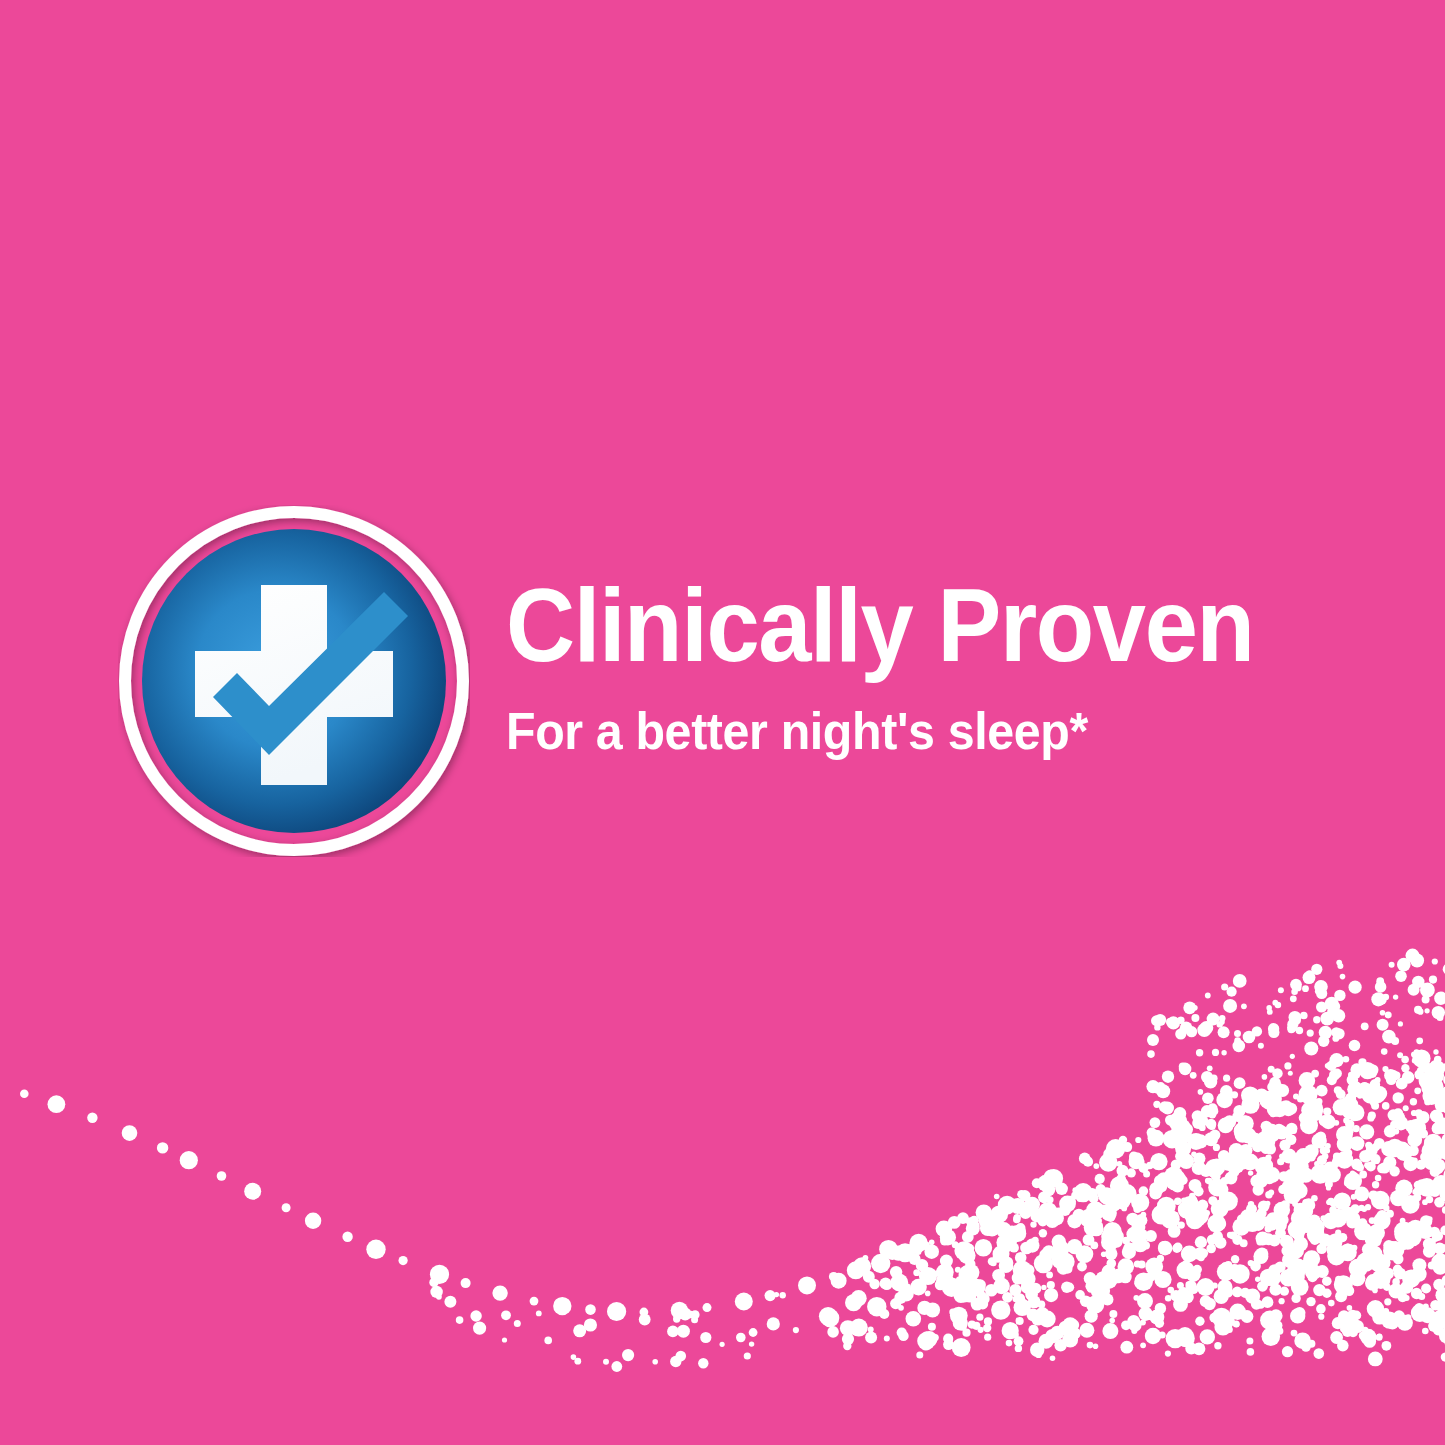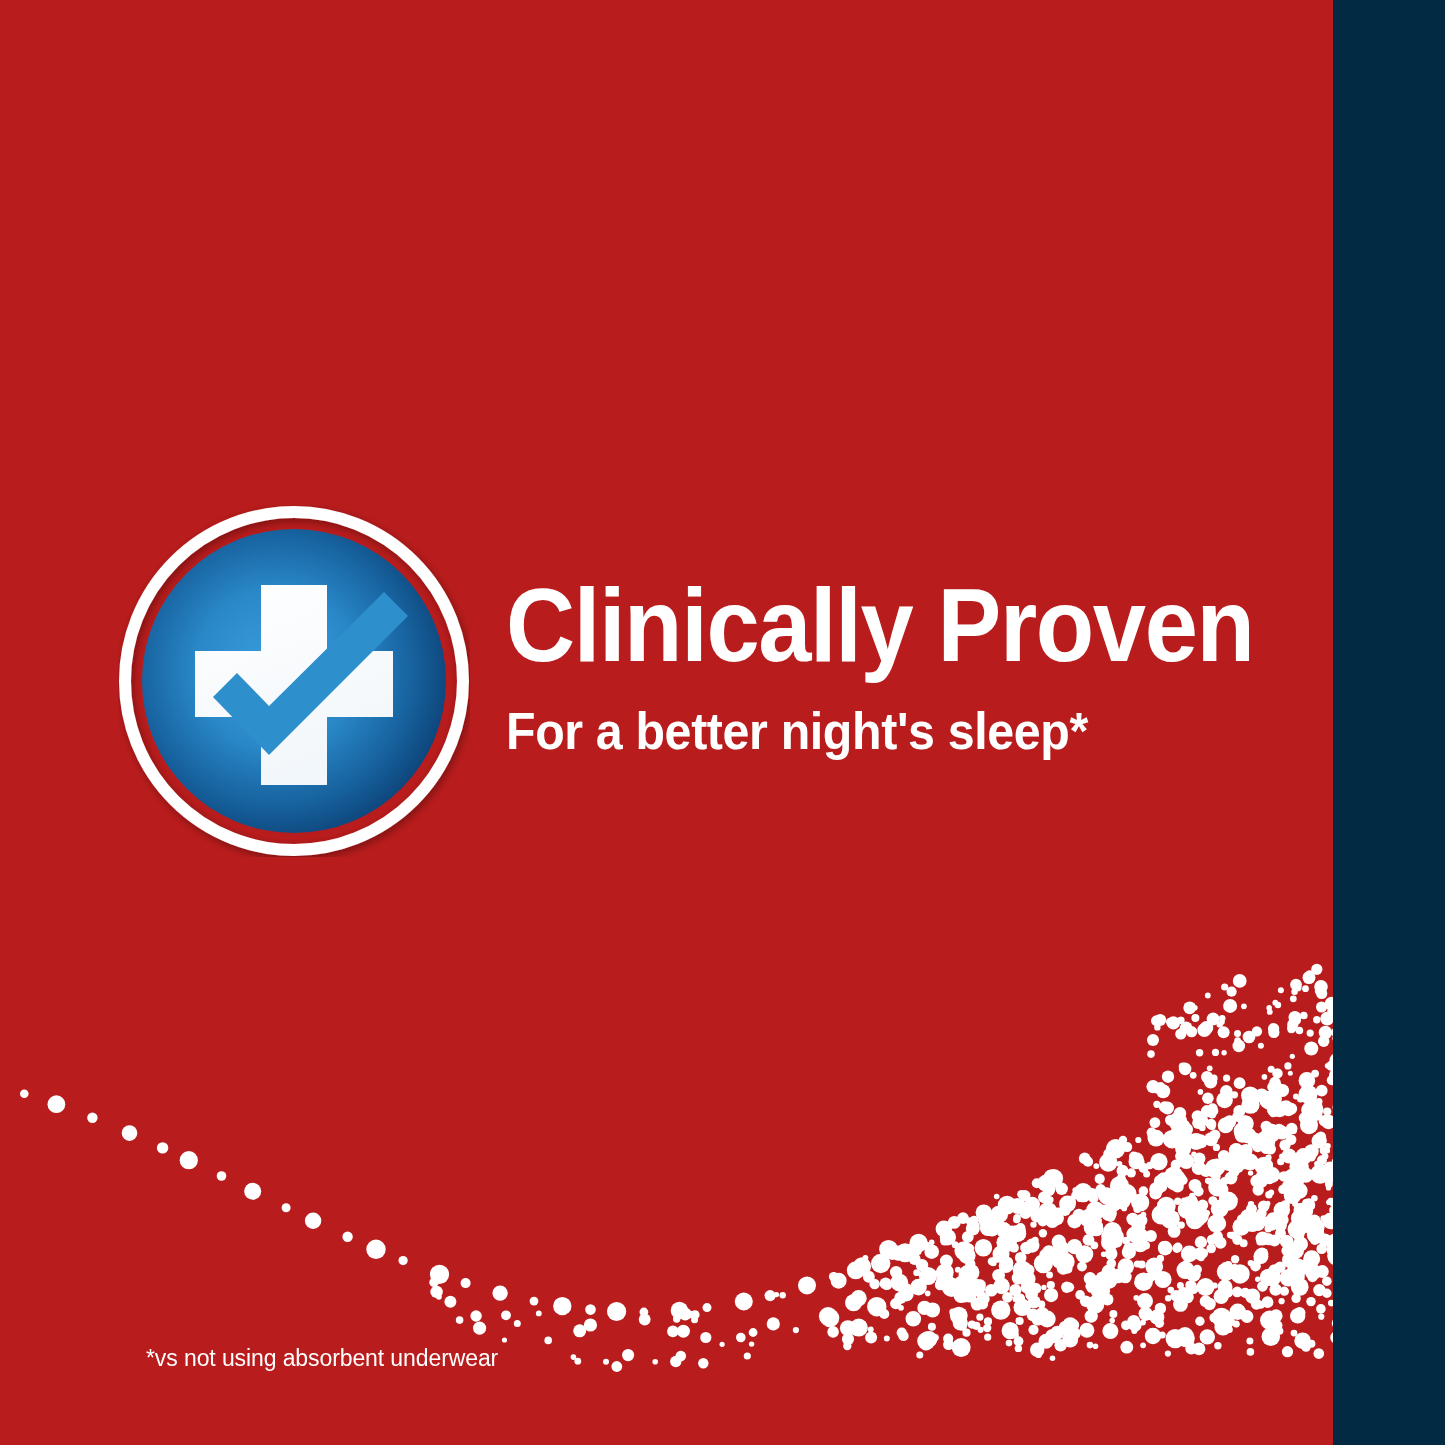--- a/index.html
+++ b/index.html
@@ -3,23 +3,23 @@
 <meta charset="utf-8">
 <title>Clinically Proven</title>
 <style>
   html, body {
     margin: 0;
     padding: 0;
     background: #022a42;
   }
   #stage {
     position: relative;
-    width: 1333px;
+    width: 1445px;
     height: 1445px;
-    background: #b91c1c;
+    background: #ec4899;
     overflow: hidden;
     font-family: "Liberation Sans", sans-serif;
   }
 
   
   #dot-wave {
     position: absolute;
     left: 0;
     top: 0;
     width: 1445px;
@@ -1556,15 +1556,14 @@
 
       <path d="M 95 192 L 119 168 L 151 201 L 266 87 L 290 111 L 151 250 Z" fill="#2d8fcb"></path>
     </svg>
   </div>
 
   <div id="headline-block">
     <h1 id="headline">Clinically Proven</h1>
     <p id="subhead">For a better night's sleep*</p>
   </div>
 
-  <p id="footnote">*vs not using absorbent underwear</p>
 
 </div>
 
 </body></html>

